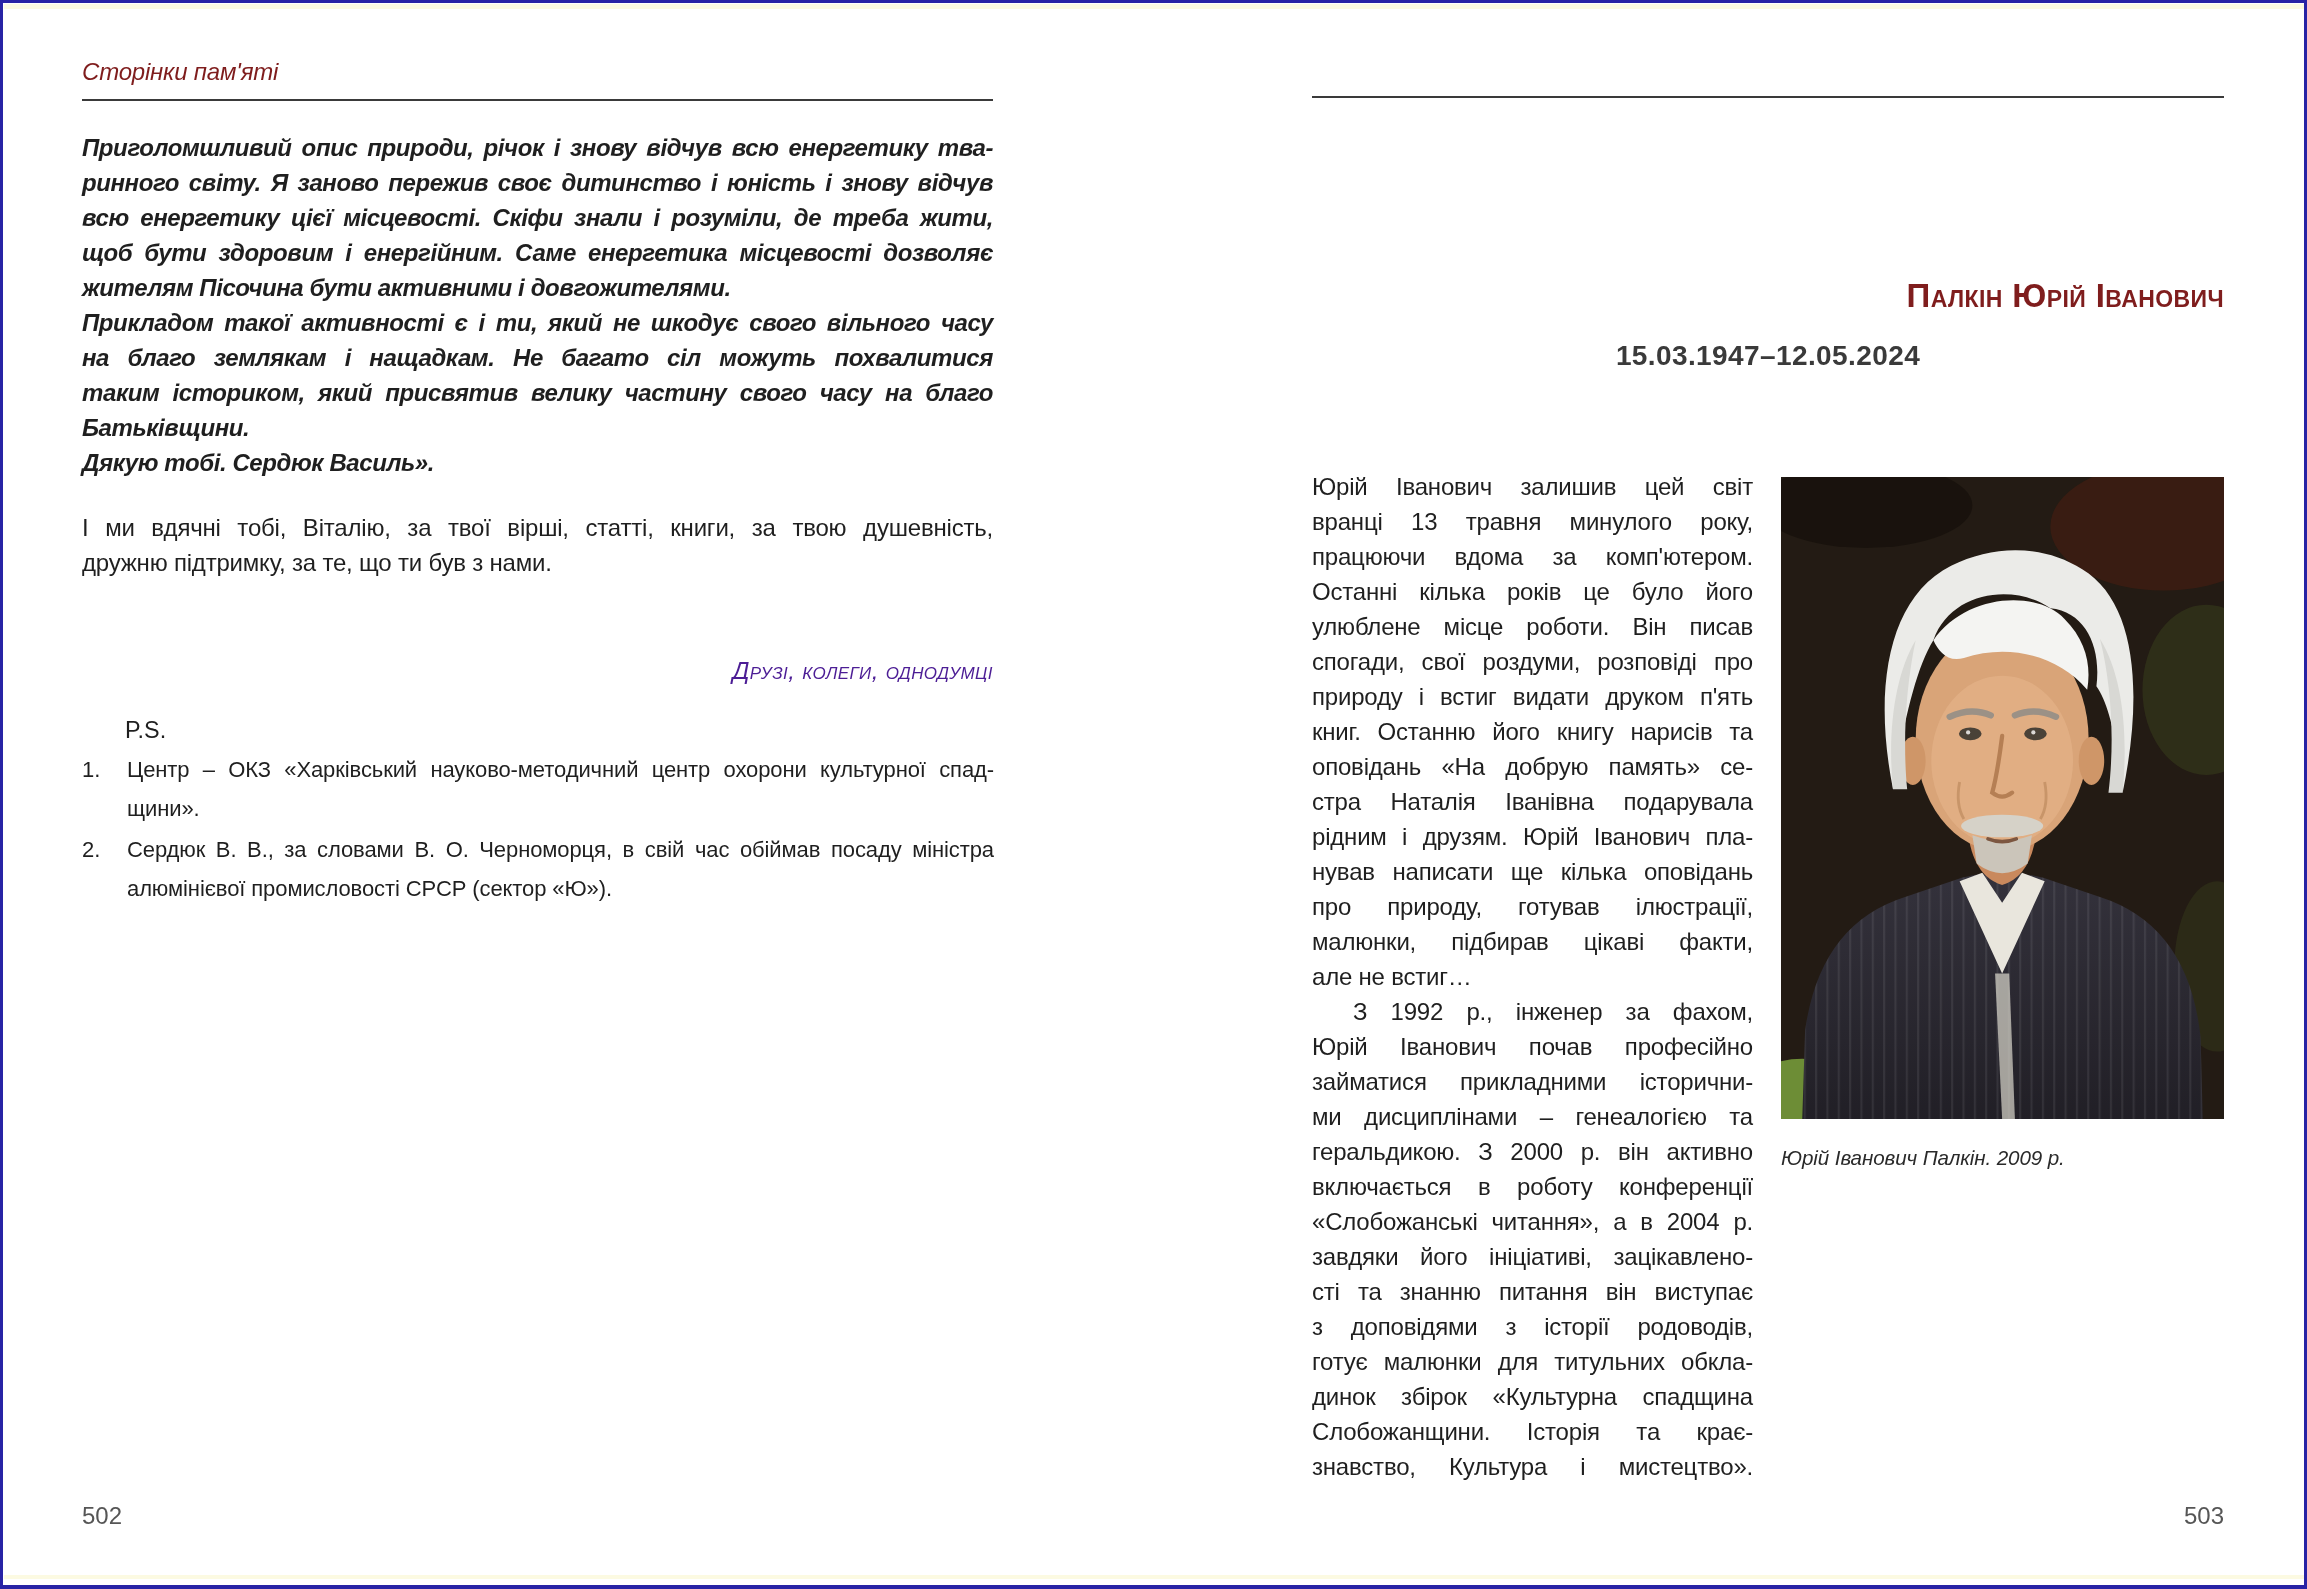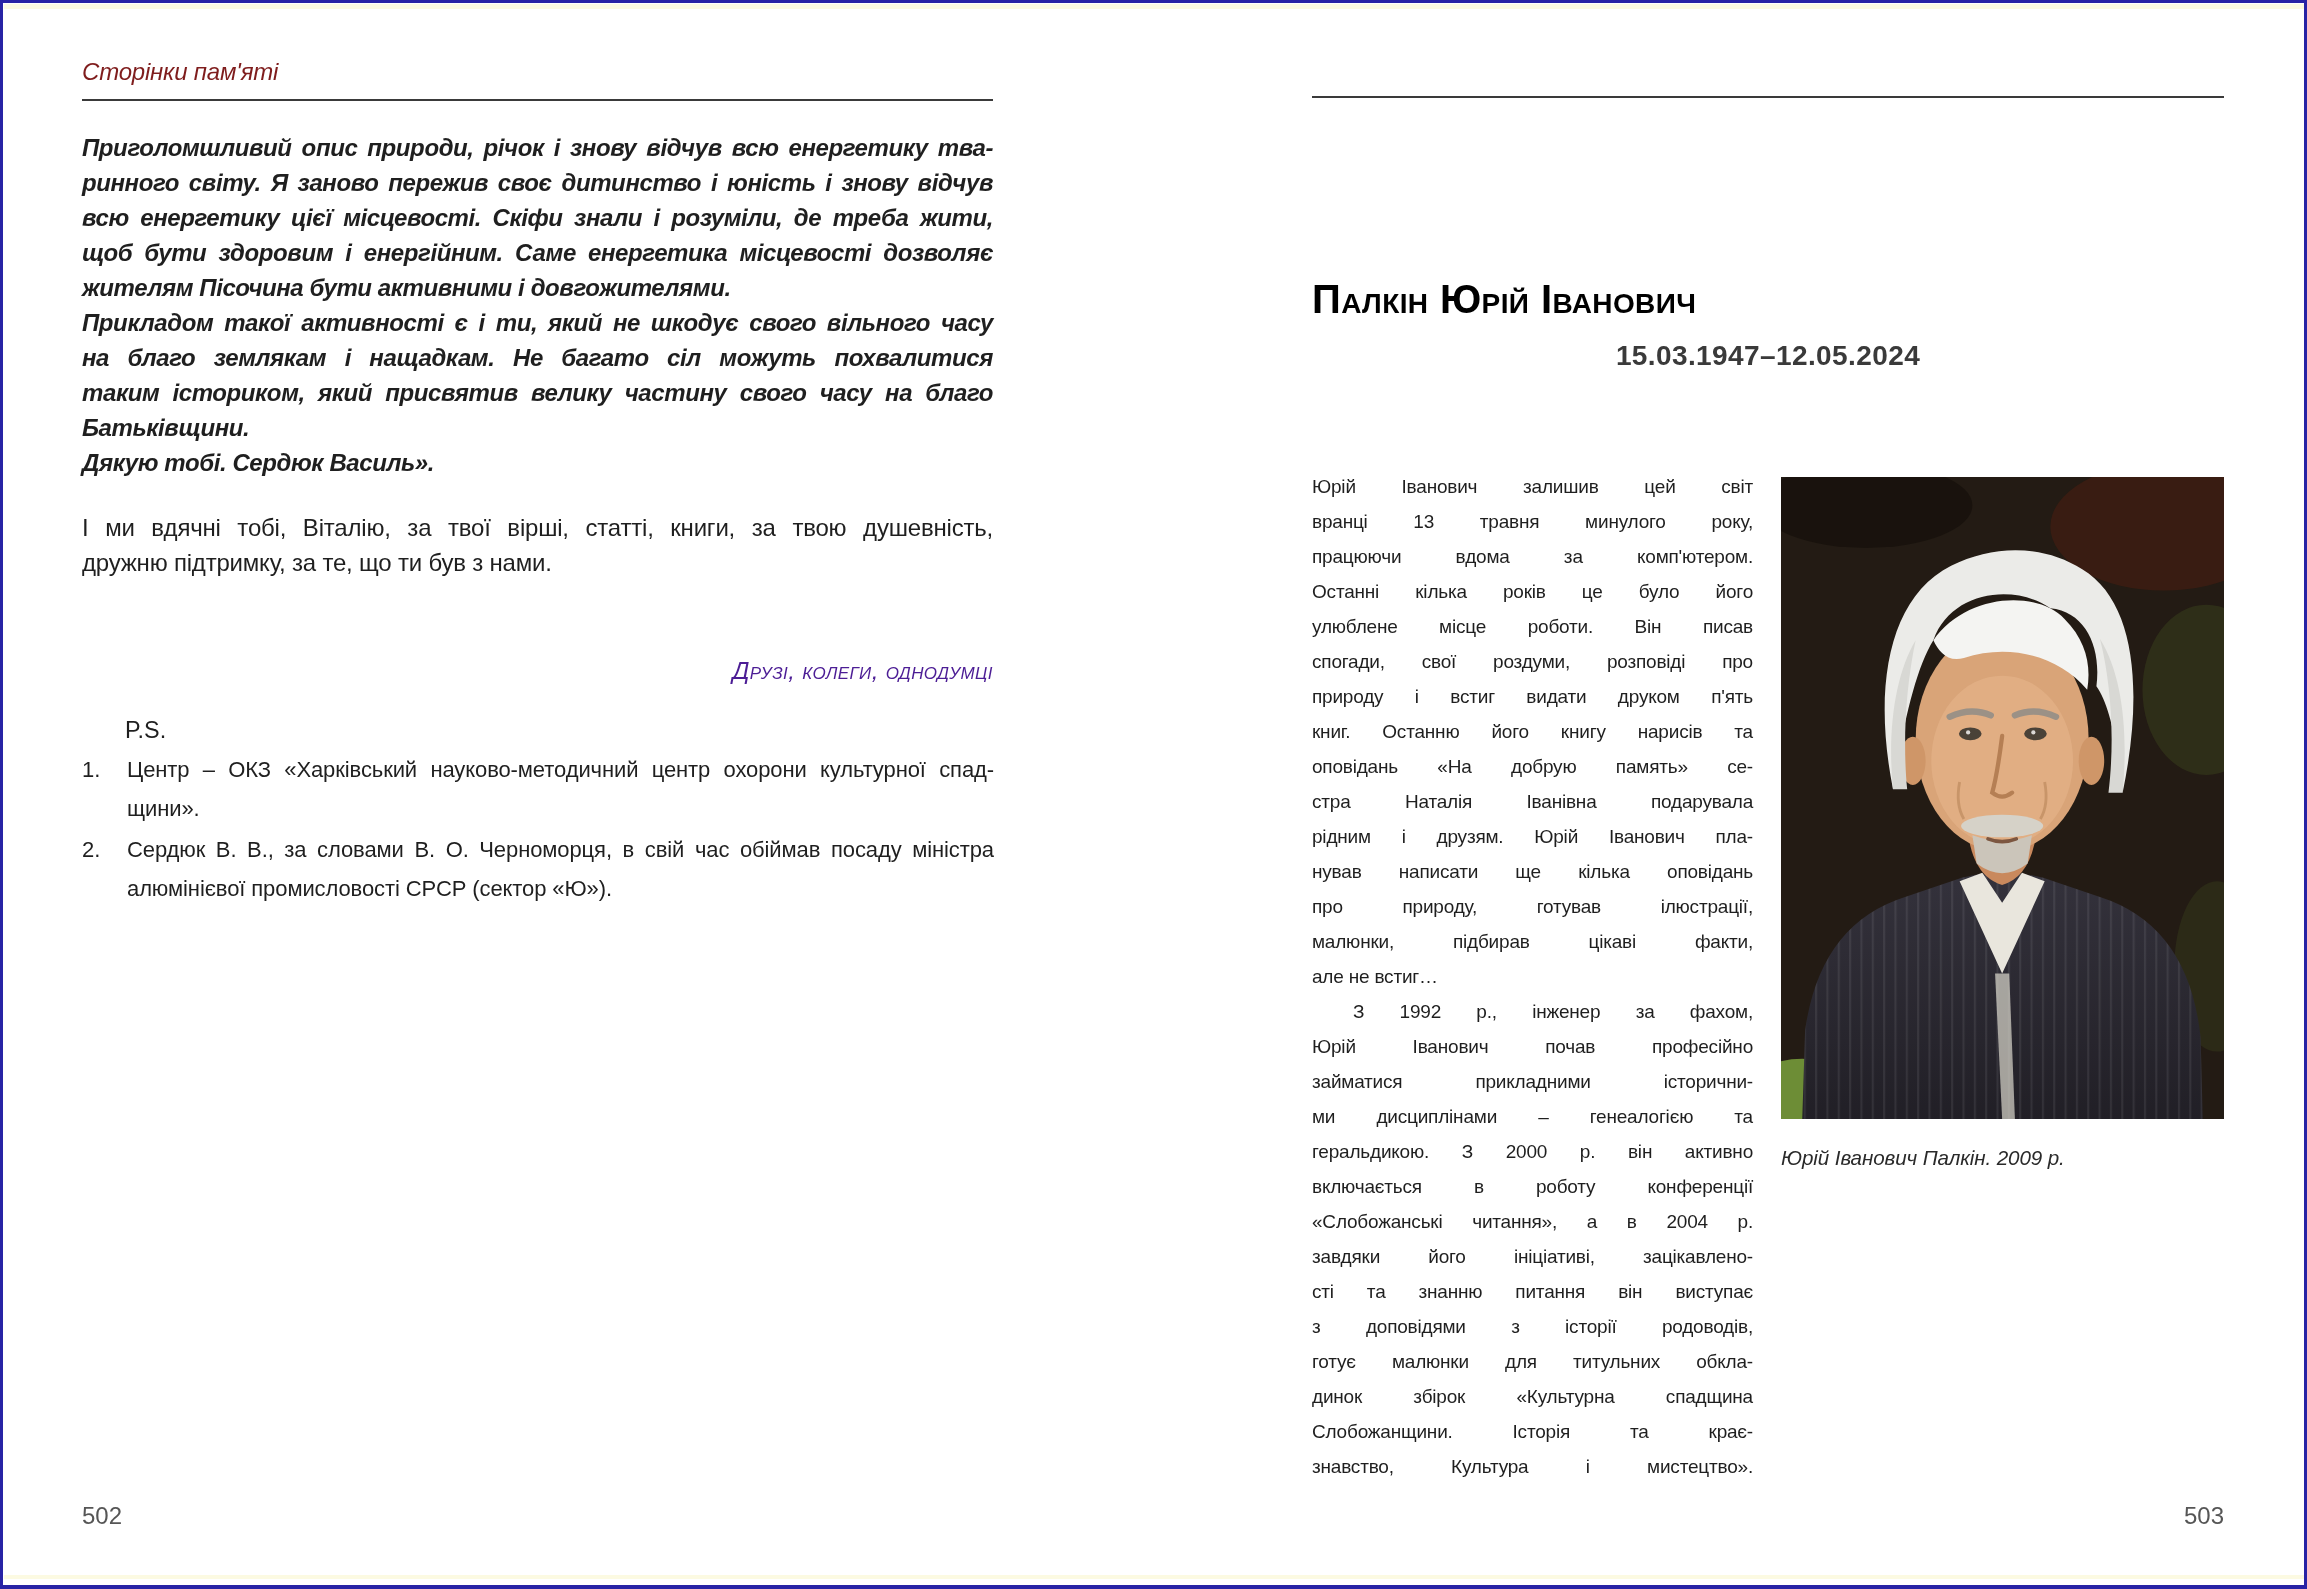--- a/index.html
+++ b/index.html
@@ -53,30 +53,30 @@
   .fn-num{position:absolute;left:0;top:0;}
   .fn-text{margin-left:45px;}
 
   .pageno{font-size:24px;color:#565656;text-align:center;}
   .pageno-left{left:82px;top:1502px;}
   .pageno-right{left:1312px;top:1502px;width:912px;text-align:right;}
 
   
   .memorial-title{
     left:1312px;top:277px;width:912px;
-    text-align:left;font-size:40px;font-weight:bold;
-    font-variant:small-caps;letter-spacing:0.4px;color:#000000;
+    text-align:right;font-size:33px;font-weight:bold;
+    font-variant:small-caps;letter-spacing:0.4px;color:#7f1d1d;
   }
   .memorial-dates{
     left:1312px;top:340px;width:912px;
     text-align:center;font-size:28px;font-weight:bold;color:#3a3a3a;letter-spacing:0.4px;
   }
   .obit-col{
     left:1312px;top:469px;width:441px;
-    font-size:19px;line-height:35px;letter-spacing:-0.2px;
+    font-size:24px;line-height:35px;letter-spacing:-0.2px;
   }
   .obit-col .p2{margin:0;padding:0;}
   .photo{
     left:1781px;top:477px;width:443px;height:642px;
     background:#221a13;overflow:hidden;
   }
   .photo svg{display:block;width:100%;height:100%;}
   .photo-caption{
     left:1781px;top:1146px;width:443px;
     font-size:20.6px;font-style:italic;color:#2a2a2a;letter-spacing:-0.1px;

